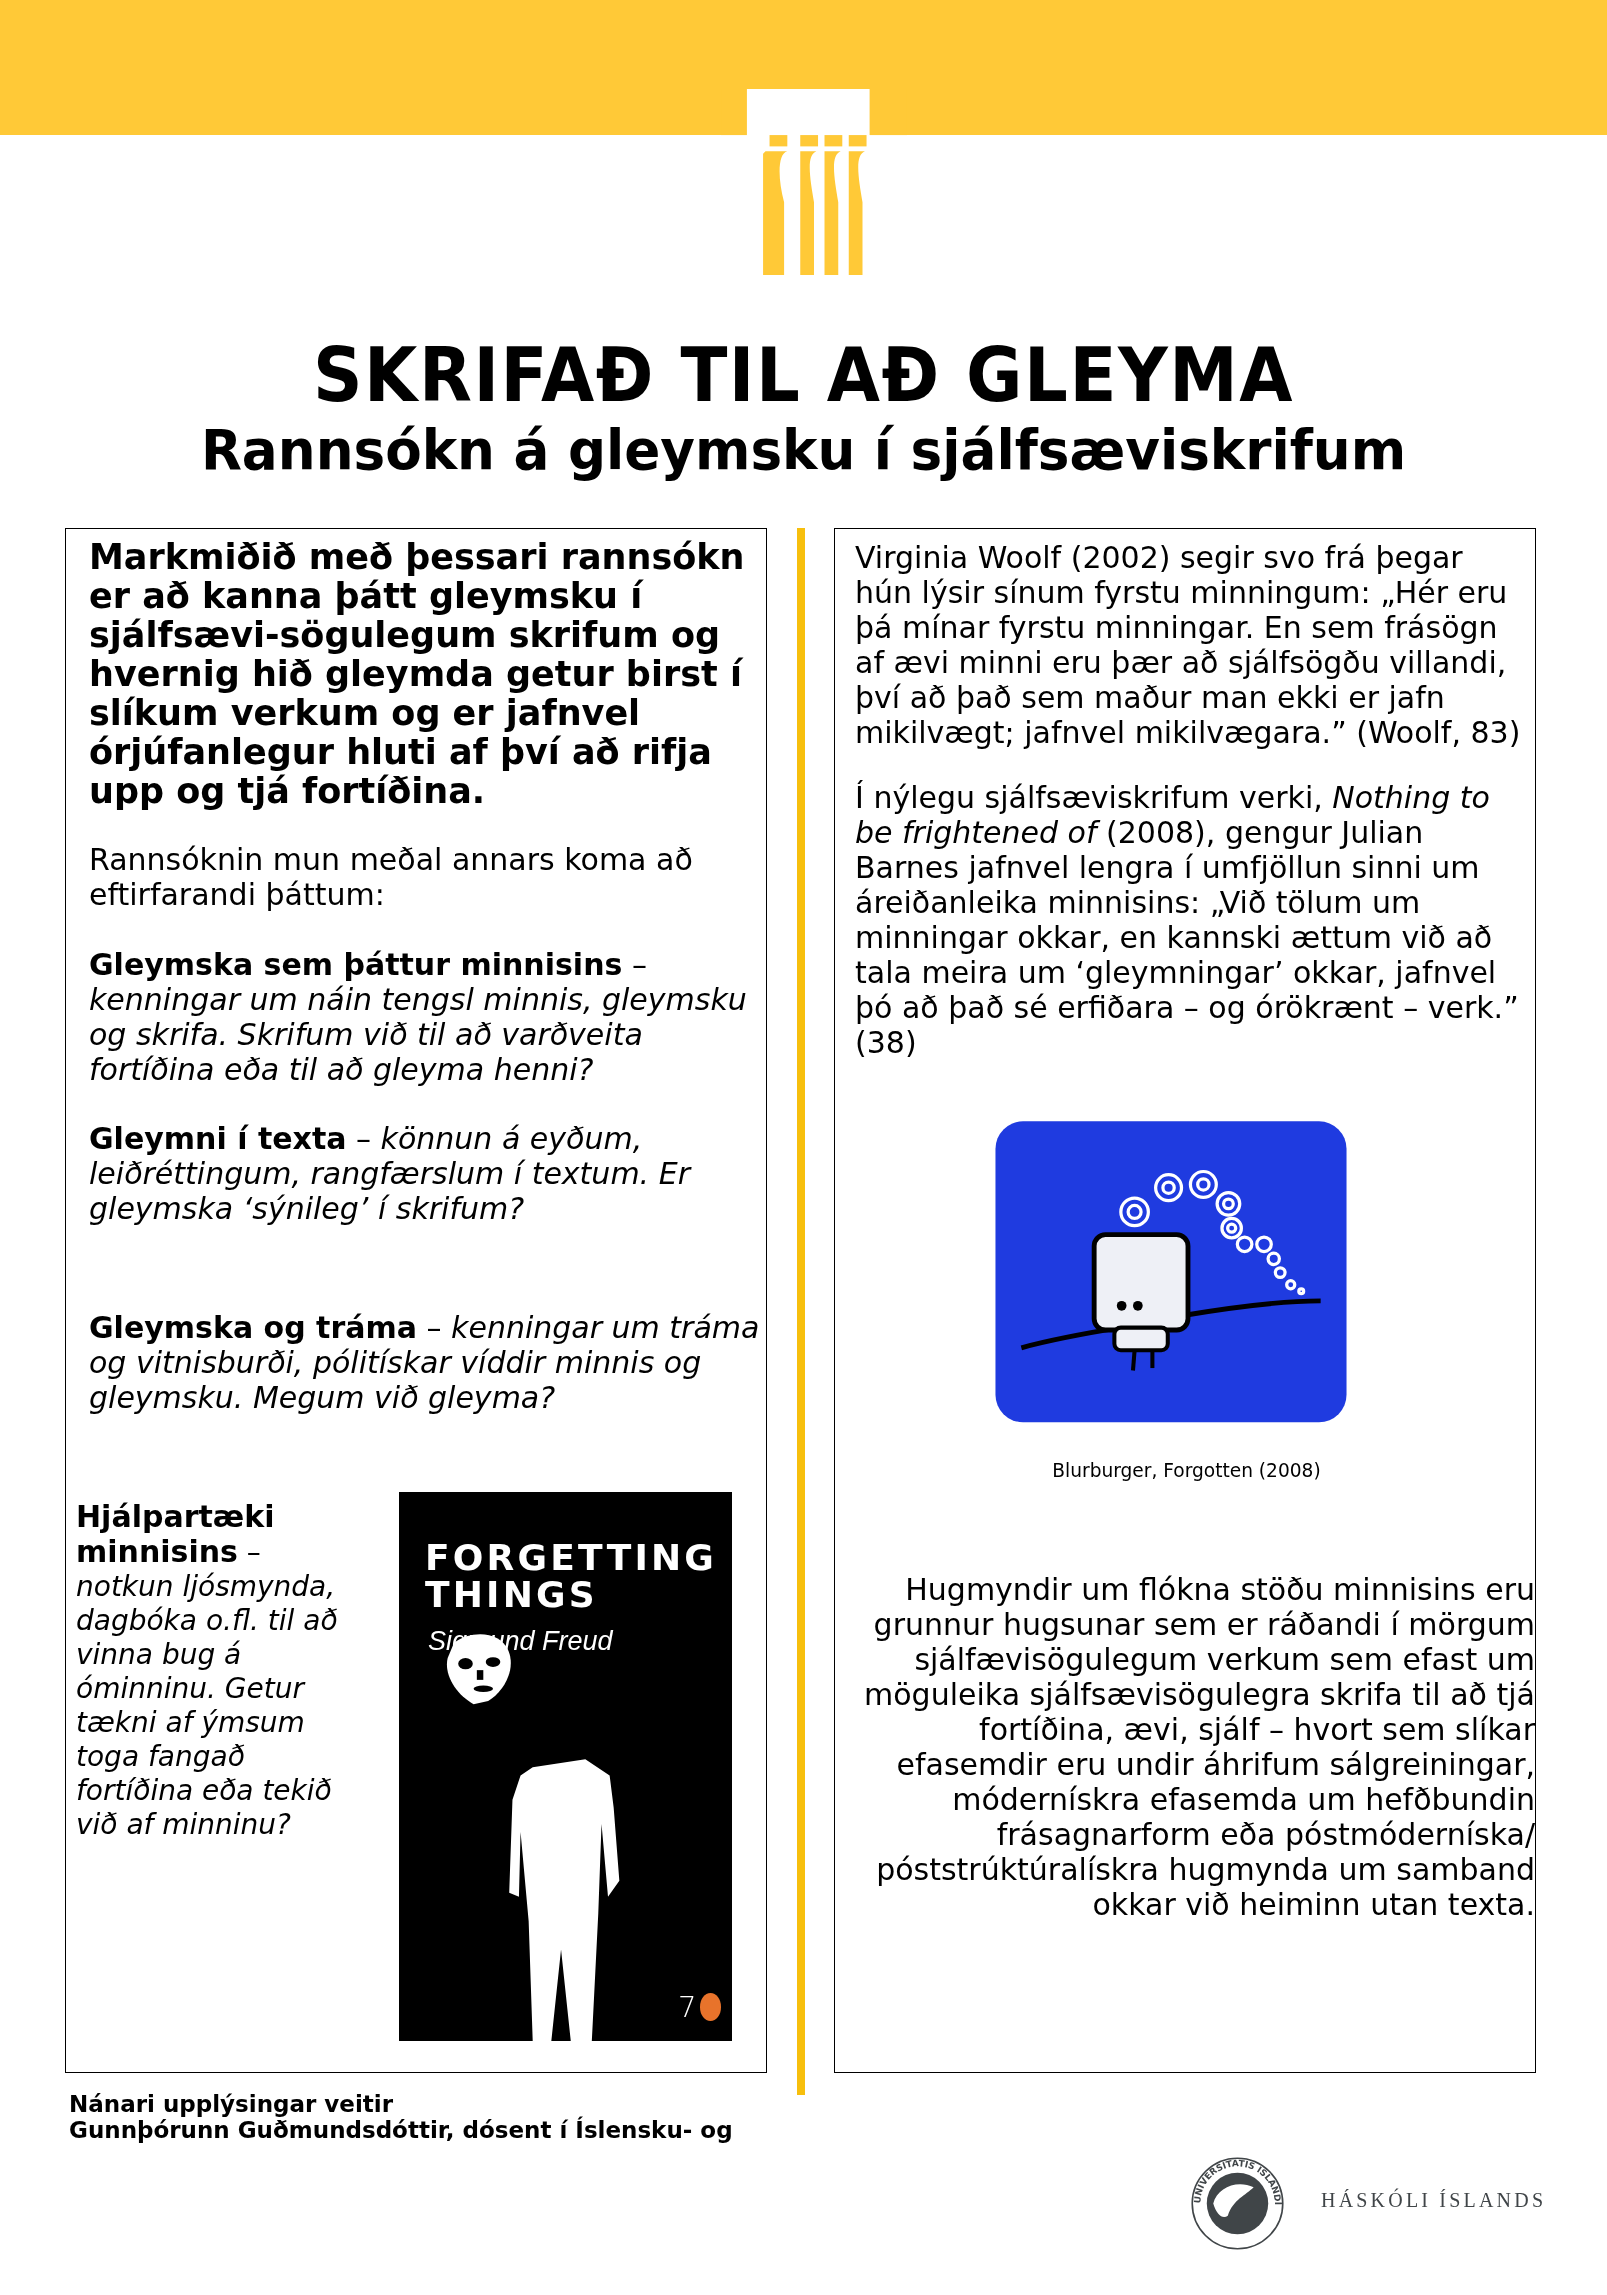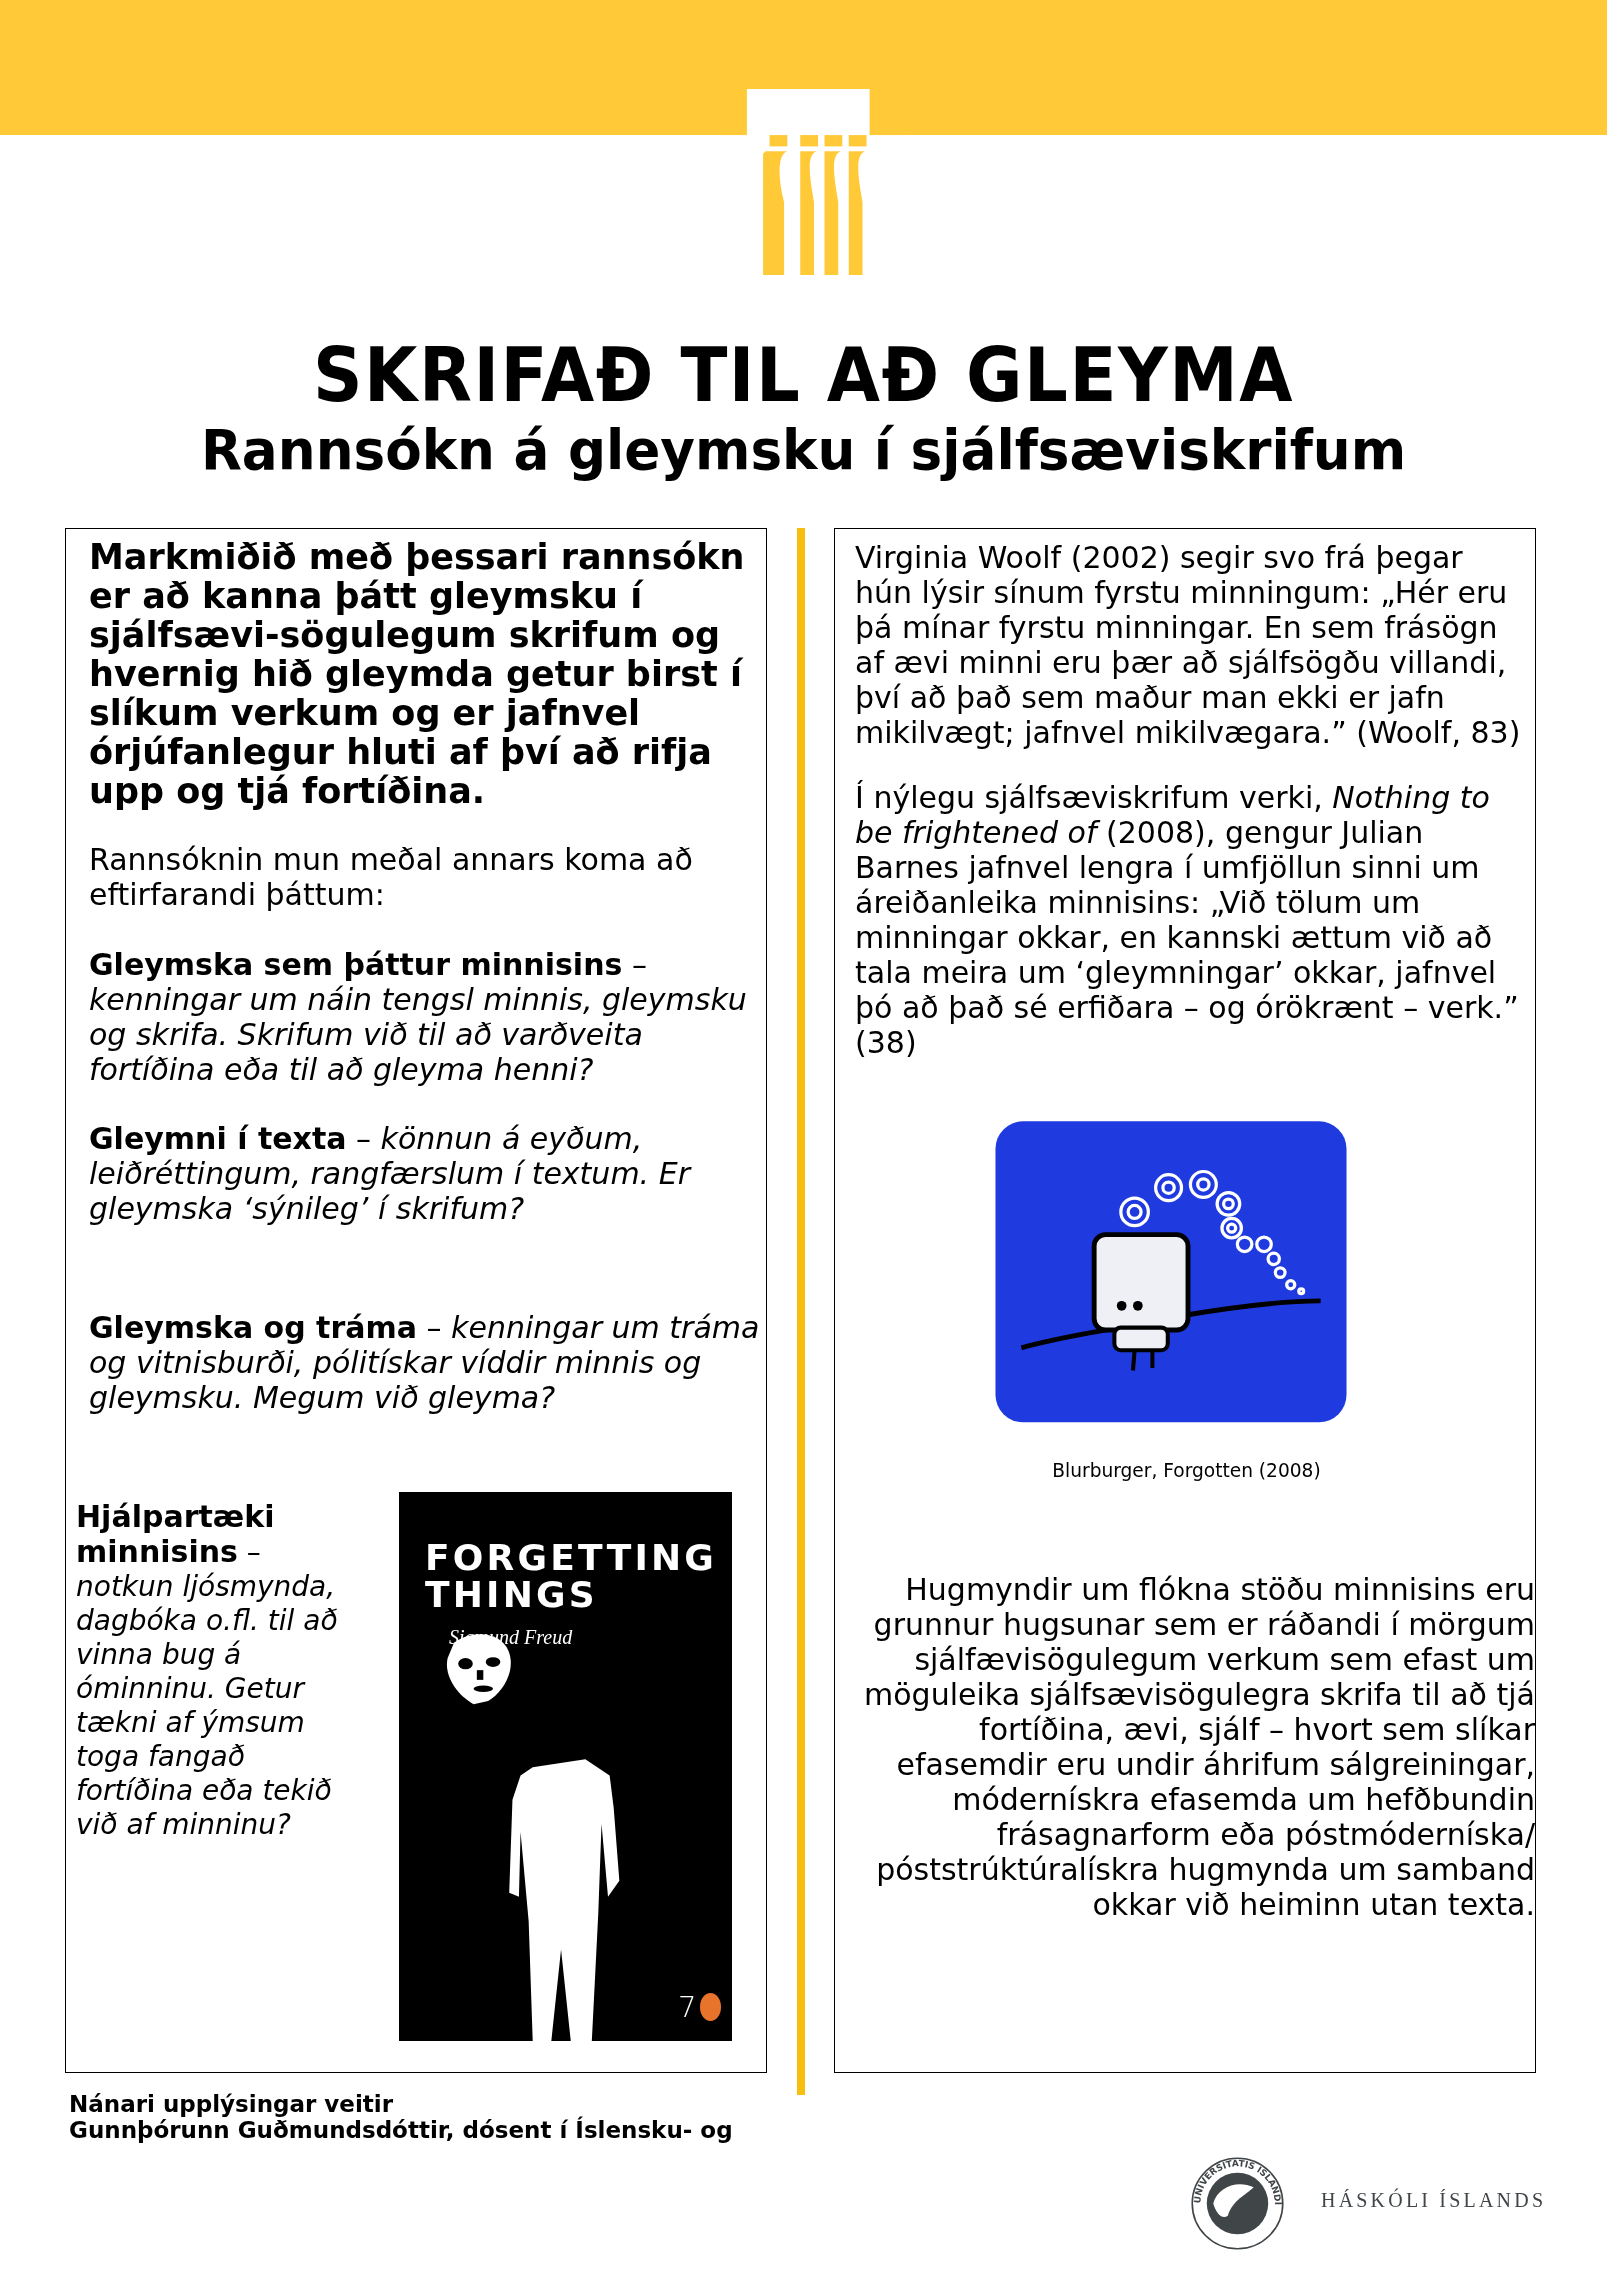--- a/index.html
+++ b/index.html
@@ -31,22 +31,22 @@
   .woolf  { left: 855px; top: 540px; width: 672px; }
   .barnes { left: 855px; top: 780px; width: 672px; }
   .ideas  { left: 855px; top: 1572px; width: 680px; text-align: right; }
 
   .cartoon { position: absolute; left: 989px; top: 1113px; width: 364px; height: 316px; }
   .caption { position: absolute; left: 972px; top: 1460px; width: 429px; text-align: center; font-size: 18.6px; }
 
   .book { position: absolute; left: 399px; top: 1492px; width: 333px; height: 549px; background: #000; overflow: hidden; }
   .book-title { position: absolute; left: 26px; top: 39px; color: #fff; font-family: "DejaVu Sans", sans-serif;
                 font-size: 36px; line-height: 37px; letter-spacing: 3.2px; font-weight: bold; margin-top: 8px; }
-  .book-author { position: absolute; left: 29px; top: 134px; color: #fff; font-family: Liberation Serif, serif;
-                 font-style: italic; font-size: 20px; margin-left: 21px; }
+  .book-author { position: absolute; left: 29px; top: 134px; color: #fff; font-family: Liberation Sans, sans-serif;
+                 font-style: italic; font-size: 27px; }
   .book-art { position: absolute; left: 0; top: 0; width: 333px; height: 549px; }
   .book-badge { position: absolute; left: 279px; top: 498px; color: #fff; font-size: 29px; font-weight: 300; }
   .penguin { position: absolute; left: 301px; top: 501px; width: 21px; height: 27.5px; border-radius: 50%;
              background: #e8732b; }
 
   .footer { position: absolute; left: 69px; top: 2091px; width: 729px; font-size: 23px; line-height: 26px; font-weight: bold; }
   .footer p { margin: 0; }
 
   .hi-logo { position: absolute; left: 1189px; top: 2155px; width: 97px; height: 97px; }
   .hi-name { position: absolute; left: 1309px; top: 2189px; font-size: 20px; letter-spacing: 3.2px; color: #404548; font-family: Liberation Serif, serif; margin-left: 12px; }

